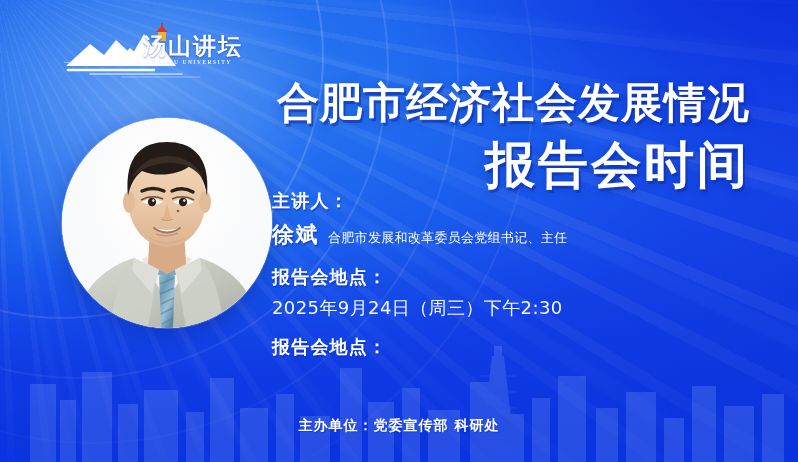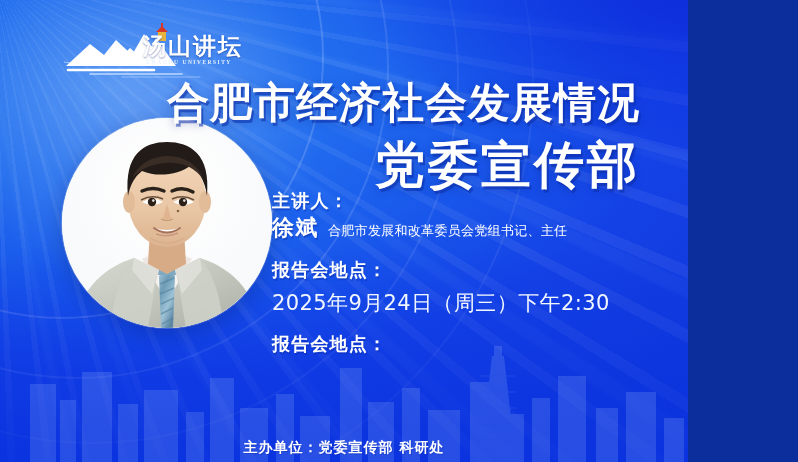--- a/index.html
+++ b/index.html
@@ -2,21 +2,21 @@
 <html lang="zh"><head>
 <meta charset="utf-8">
 <style>
   html, body {
     margin: 0;
     padding: 0;
     background: #0b2e9c;
   }
   #poster {
     position: relative;
-    width: 688px;
+    width: 798px;
     height: 462px;
     overflow: hidden;
     font-family: "Liberation Sans", "DejaVu Sans", sans-serif;
     background: #be185d;
     user-select: none;
   }
 
   
   .bg-base {
     position: absolute;
@@ -168,52 +168,52 @@
   }
   .info-label {
     font-family: Liberation Sans, sans-serif;
     font-weight: 700;
     font-size: 18px;
     color: #ffffff;
     letter-spacing: 1.2px;
     line-height: 1.3;
     text-shadow: 1px 2px 0 rgba(13,45,170,0.45);
   }
-  .info-row { display: flex; align-items: baseline; gap: 9px; margin-top: 0; }
+  .info-row { display: flex; align-items: baseline; gap: 9px; margin-top: 7px; }
   .speaker-name {
     font-family: "DejaVu Sans", sans-serif;
     font-weight: 700;
     font-size: 22px;
     color: #ffffff;
     letter-spacing: 1.5px;
     text-shadow: 1px 2px 0 rgba(13,45,170,0.45);
   }
   .speaker-title {
     font-family: "DejaVu Sans", sans-serif;
     font-weight: 400;
     font-size: 13px;
     color: #ffffff;
     letter-spacing: 0.3px;
     white-space: nowrap;
   }
   .info-value {
     font-family: "DejaVu Sans", sans-serif;
     font-weight: 400;
-    font-size: 21px;
+    font-size: 18px;
     color: #f2f7ff;
     letter-spacing: 0.4px;
     margin-top: 6px;
   }
   .gap { height: 16px; }
 
   
   .footer {
     position: absolute;
     left: 0; right: 0;
-    top: 439px;
+    top: 417px;
     text-align: center;
     font-family: "DejaVu Sans", sans-serif;
     font-weight: 700;
     font-size: 14px;
     color: #ffffff;
     letter-spacing: 1px;
     text-shadow: 1px 1px 0 rgba(13,45,170,0.4);
   }
 </style>
 </head>
@@ -374,21 +374,21 @@
       <path d="M92 110 q13 8 26 0 q-13 4 -26 0 Z" fill="#ffffff"></path>
       <path d="M92 110 q13 9 26 0" stroke="#a4715a" stroke-width="1.8" fill="none" stroke-linecap="round"></path>
       <path d="M94 116 q11 4 22 -1" stroke="#c4907a" stroke-width="1.4" fill="none" opacity="0.8"></path>
 
       <path d="M88 120 q17 10 34 0" stroke="#d2a47e" stroke-width="1.2" fill="none" opacity="0.6"></path>
     </svg>
   </div>
 
   <div class="title-block">
     <div class="title-line l1">合肥市经济社会发展情况</div>
-    <div class="title-line l2">党委宣传部</div>
+    <div class="title-line l2">报告会时间</div>
   </div>
 
   <div class="info">
     <div class="info-label">主讲人：</div>
     <div class="info-row">
       <span class="speaker-name">徐斌</span>
       <span class="speaker-title">合肥市发展和改革委员会党组书记、主任</span>
     </div>
 
     <div class="gap"></div>

